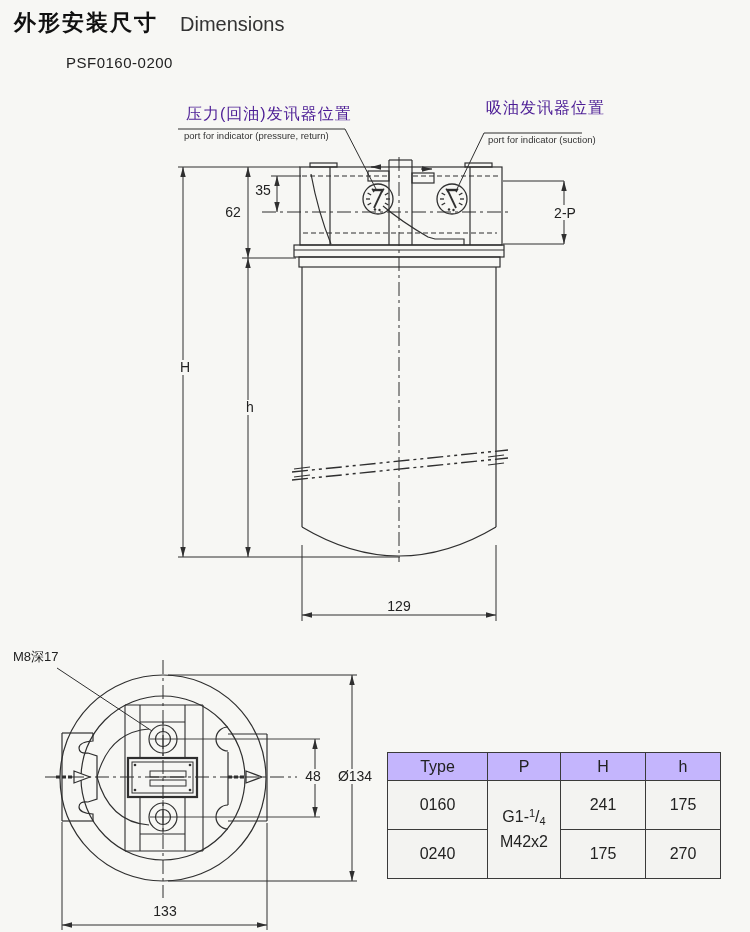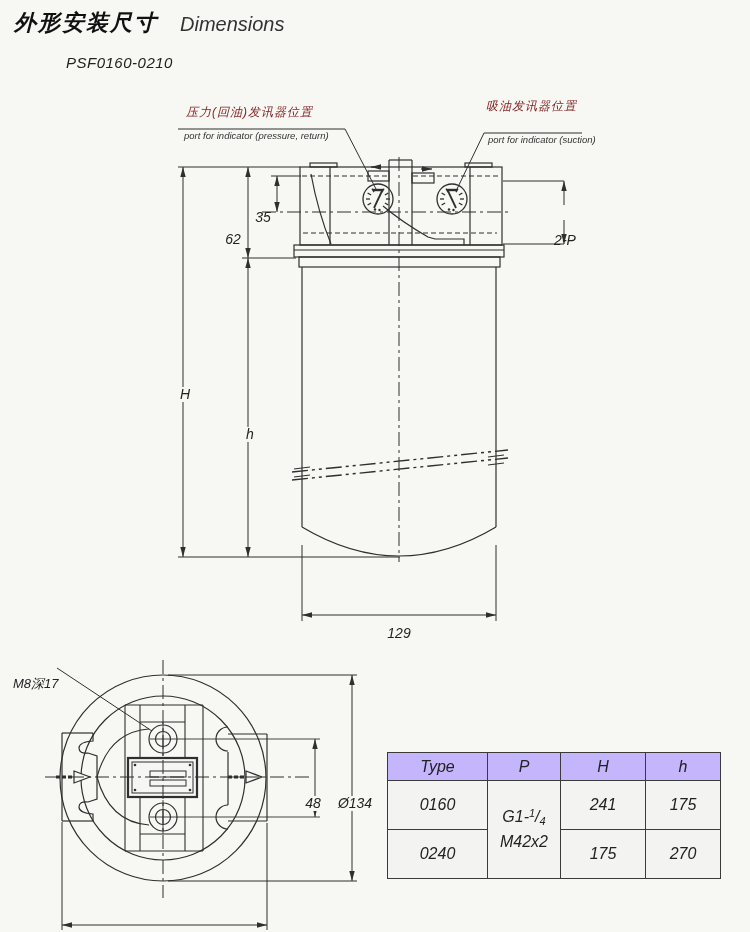--- a/index.html
+++ b/index.html
@@ -1,29 +1,29 @@
 <!DOCTYPE html>
 <html><head>
 <meta charset="utf-8">
 <style>
   html,body{margin:0;padding:0;}
   .page{
     position:relative;width:750px;height:932px;
     background:#f7f7f4;
     font-family:"Liberation Sans","DejaVu Sans",sans-serif;
-    color:#222;overflow:hidden;font-style:italic;
+    color:#222;overflow:hidden;
   }
   .abs{position:absolute;}
   svg{position:absolute;left:0;top:0;}
   .title-zh{left:14px;top:8px;font-size:22px;font-weight:bold;color:#111;letter-spacing:2px;}
   .title-en{left:180px;top:13px;font-size:20px;color:#333;}
   .model{left:66px;top:54px;font-size:15px;color:#222;letter-spacing:0.5px;}
-  .lbl-zh{font-size:12px;color:#7f1d1d;letter-spacing:1px;}
+  .lbl-zh{font-size:16px;color:#4c1d95;letter-spacing:1px;}
   .lbl-en{font-size:9.5px;color:#333;}
-  .dim{font-size:14px;color:#222;text-align:center;margin-top:27px;}
+  .dim{font-size:14px;color:#222;text-align:center;}
   .dim.bg{background:#f7f7f4;padding:0 2px;line-height:15px;}
   .spec-table{
     left:387px;top:752px;width:333px;height:125px;
     border-collapse:collapse;table-layout:fixed;
     font-size:16px;color:#222;
   }
   .spec-table td{
     border:1.6px solid #3a3a3a;text-align:center;vertical-align:middle;
     background:#f3f3f1;padding:0;
   }
@@ -211,21 +211,21 @@
         <line x1="315" y1="739" x2="315" y2="817" marker-start="url(#arr)" marker-end="url(#arr)"></line>
         <line x1="62" y1="822" x2="62" y2="930"></line>
         <line x1="267" y1="823" x2="267" y2="930"></line>
         <line x1="62" y1="925" x2="267" y2="925" marker-start="url(#arr)" marker-end="url(#arr)"></line>
       </g>
     </g>
   </svg>
 
   <div class="abs title-zh">外形安装尺寸</div>
   <div class="abs title-en">Dimensions</div>
-  <div class="abs model">PSF0160-0210</div>
+  <div class="abs model">PSF0160-0200</div>
 
   <div class="abs lbl-zh" style="left:186px;top:104px;">压力(回油)发讯器位置</div>
   <div class="abs lbl-en" style="left:184px;top:130px;">port for indicator (pressure, return)</div>
   <div class="abs lbl-zh" style="left:486px;top:98px;">吸油发讯器位置</div>
   <div class="abs lbl-en" style="left:488px;top:134px;text-align:right;">port for indicator (suction)</div>
 
   <div class="abs dim" style="left:252px;top:182px;width:22px;">35</div>
   <div class="abs dim" style="left:222px;top:204px;width:22px;">62</div>
   <div class="abs dim bg" style="left:171px;top:360px;width:24px;">H</div>
   <div class="abs dim bg" style="left:237px;top:400px;width:22px;">h</div>

